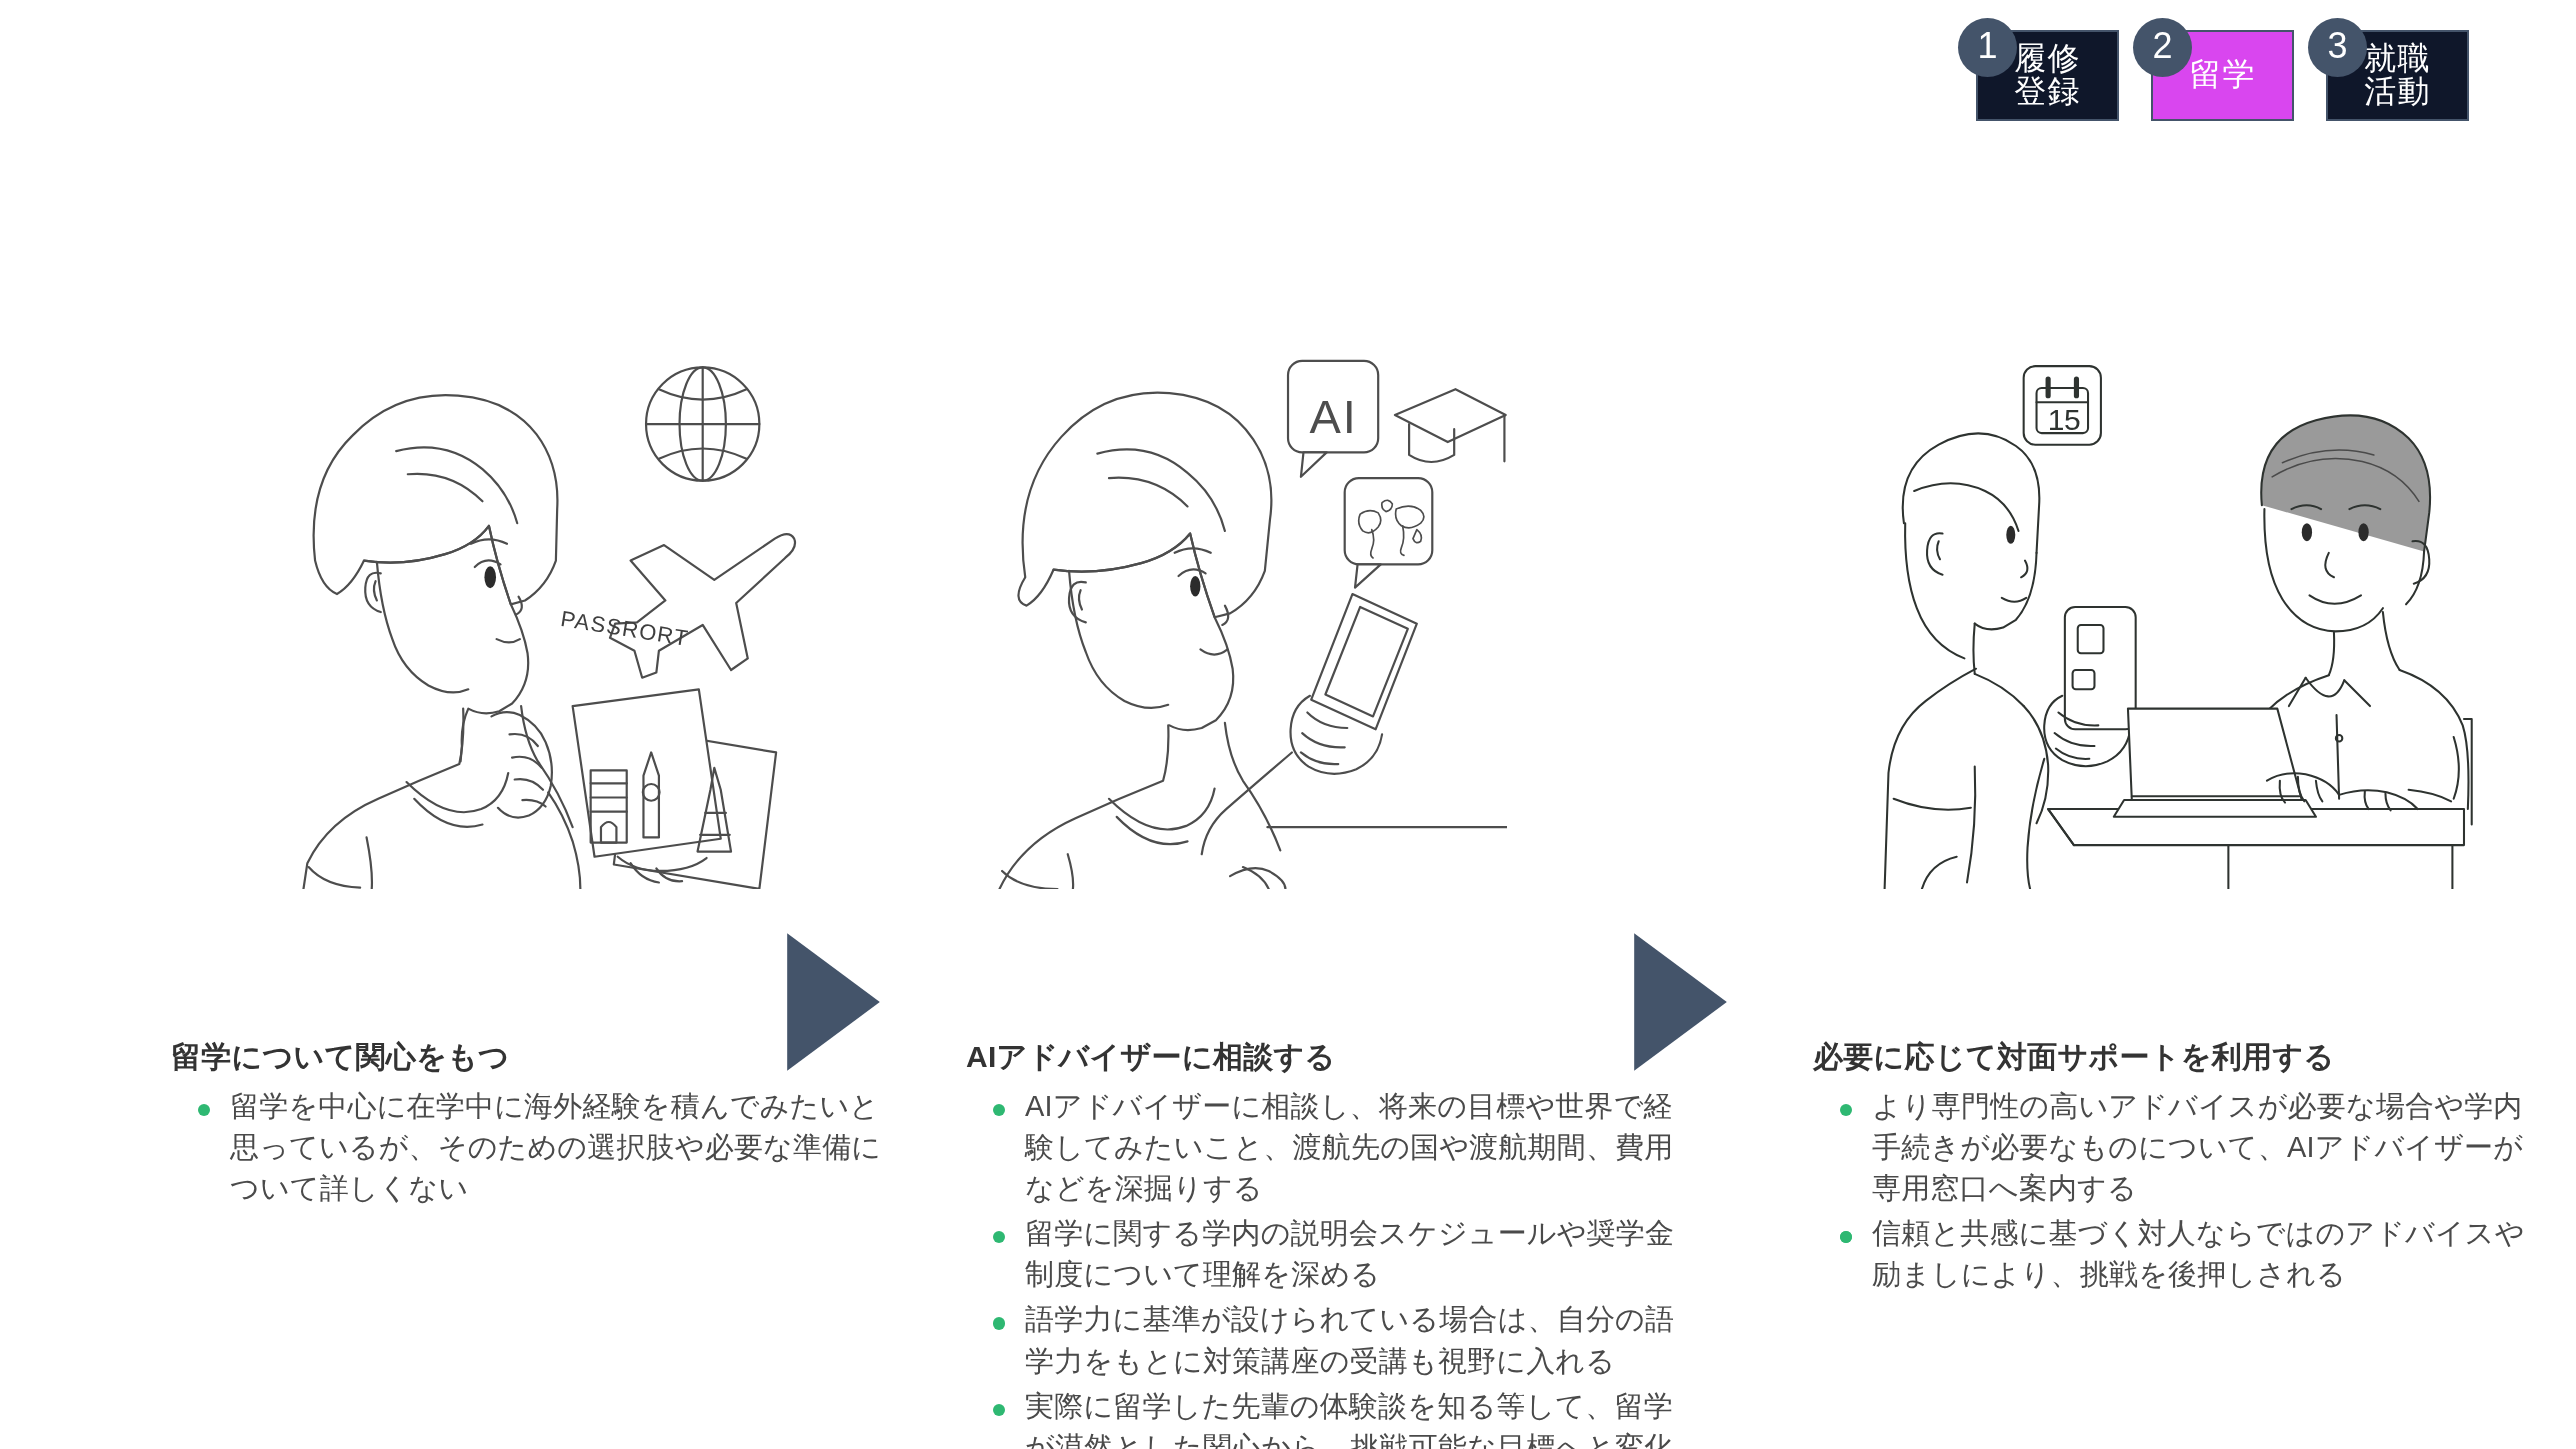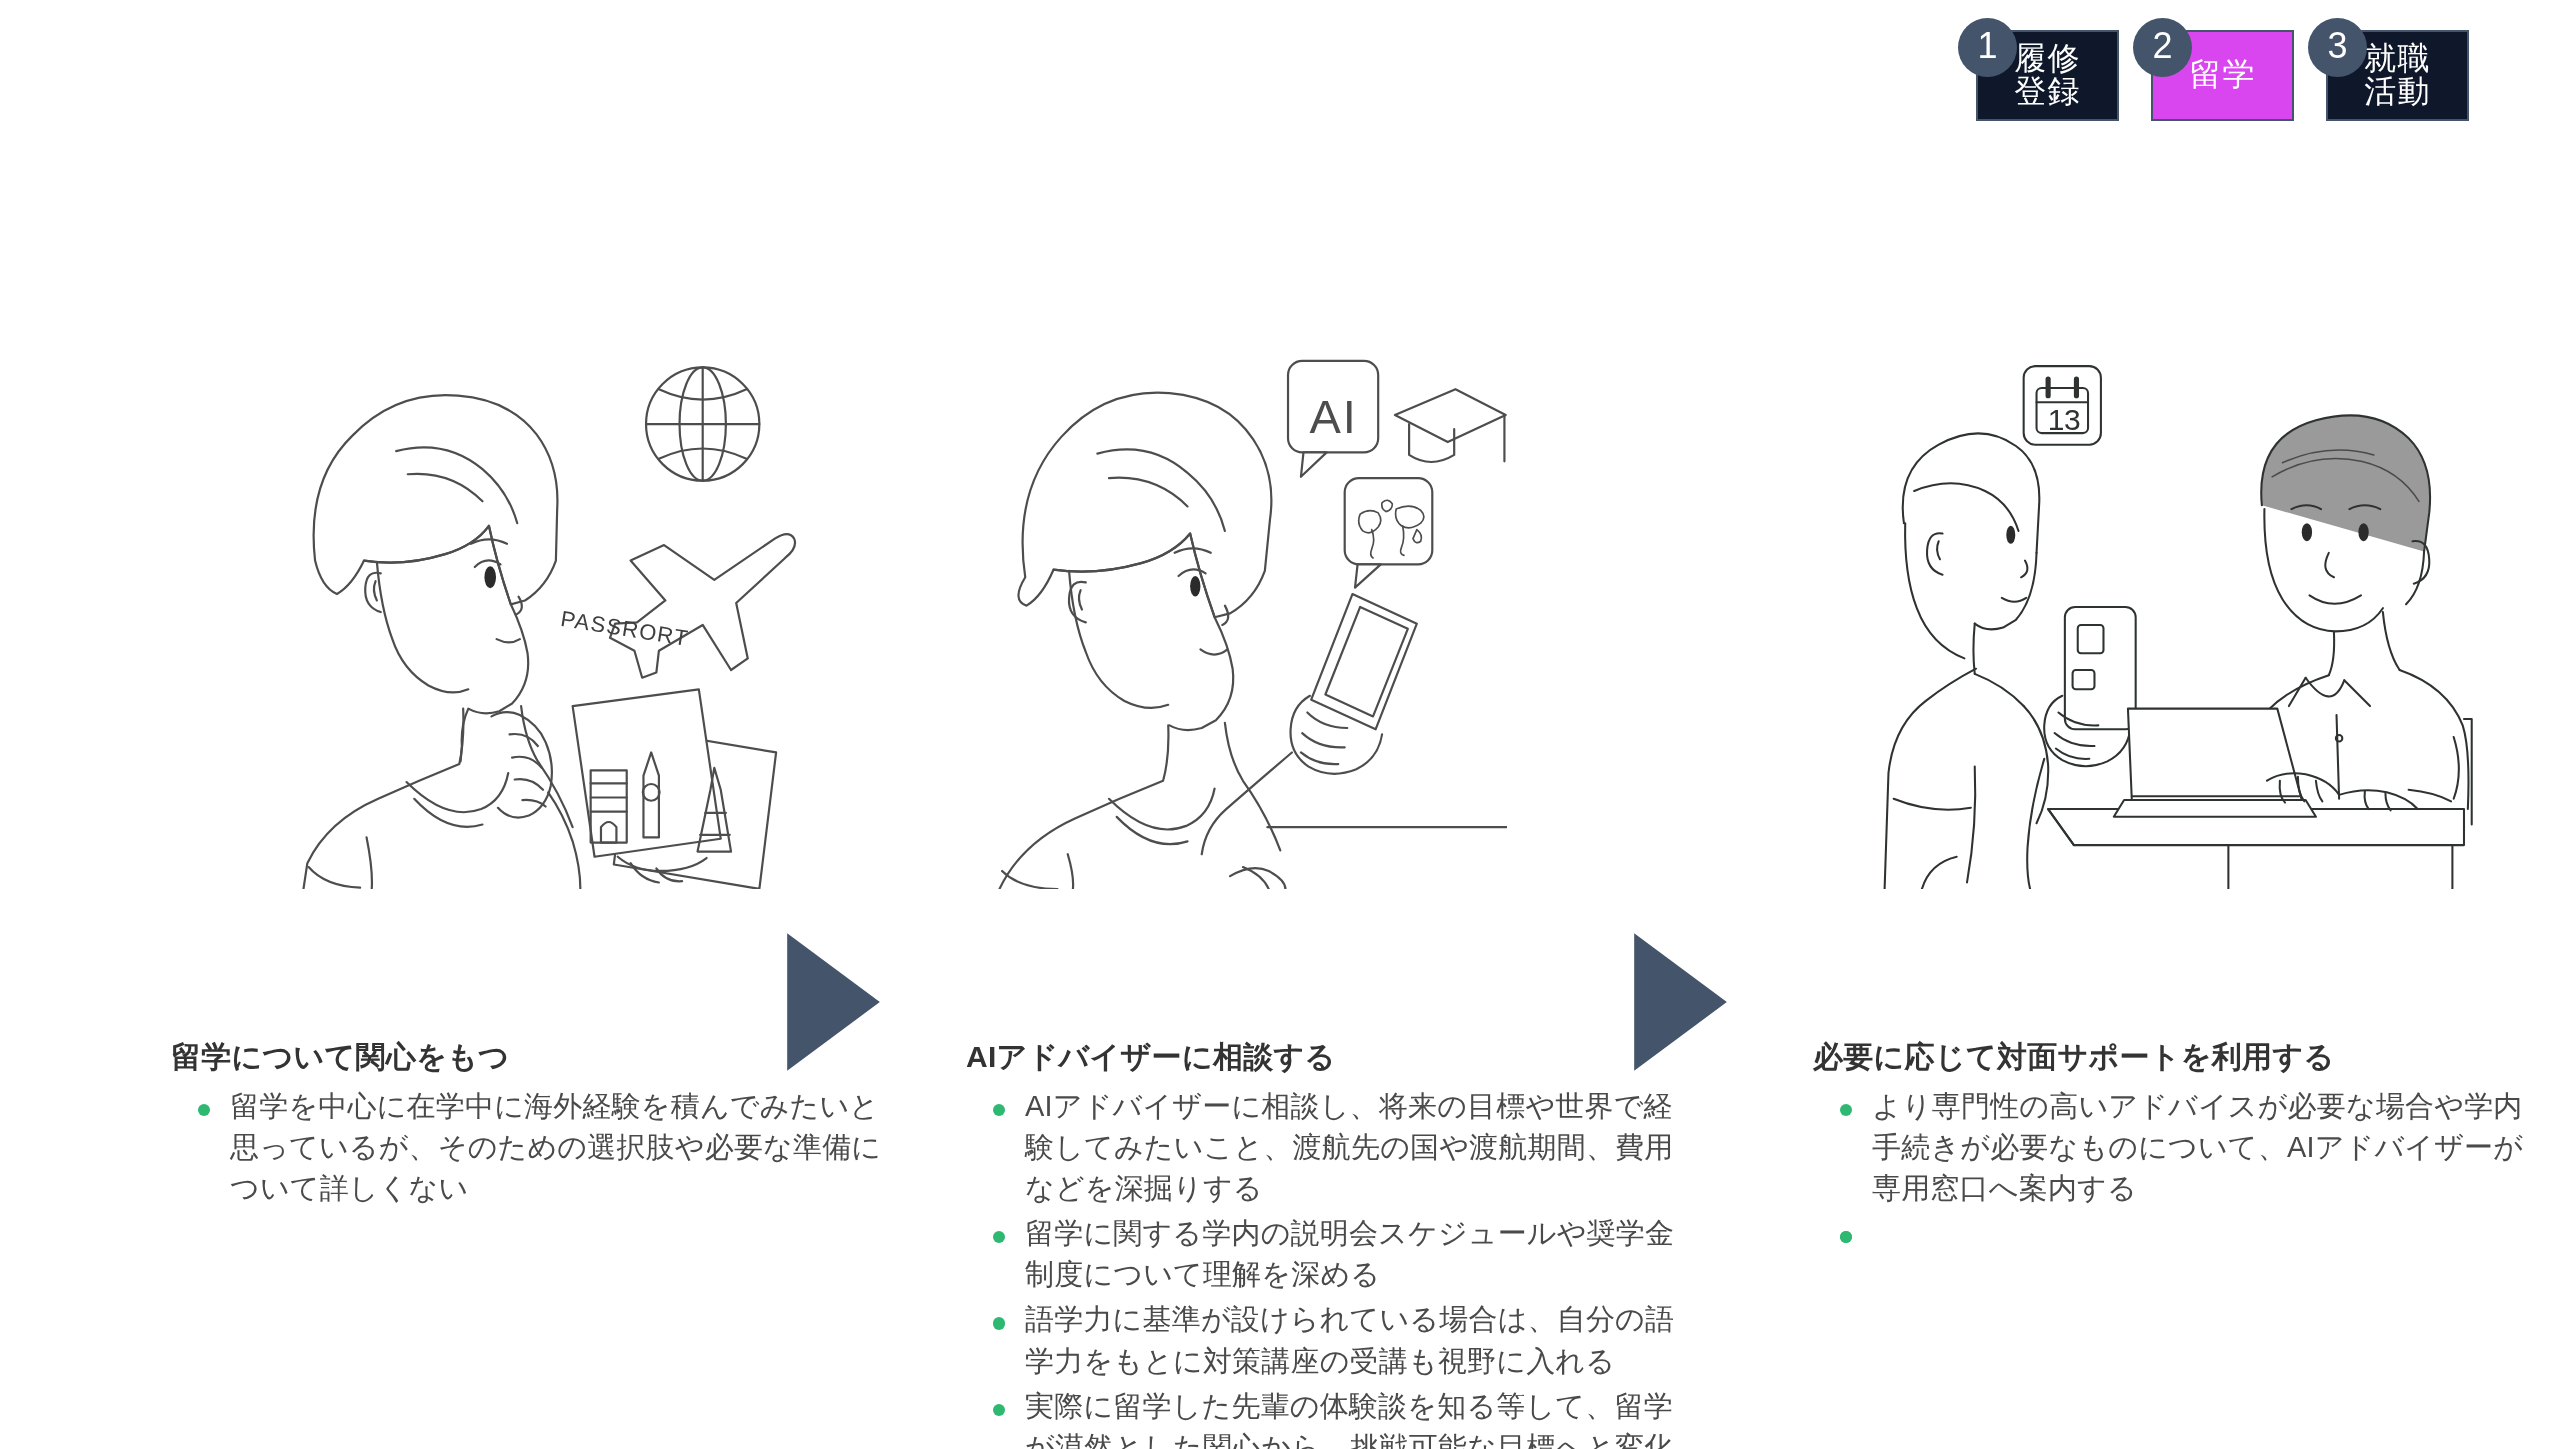--- a/index.html
+++ b/index.html
@@ -341,21 +341,21 @@
         <path d="M640 672 Q666 656 700 662 Q736 670 752 694"></path>
         <path d="M660 672 Q658 696 668 706"></path>
         <path d="M688 666 Q688 692 698 704"></path>
         <path d="M716 672 Q718 694 726 704"></path>
         <path d="M752 694 Q790 682 826 690 Q858 698 874 716"></path>
         <path d="M792 688 Q790 706 798 716"></path>
         <path d="M824 692 Q824 708 832 718"></path>
 
         <path d="M946 576 L958 576 L958 740"></path>
       </svg>
-      <div style="position:absolute;left:31.2%;top:10.2%;font-size:30px;color:#2e3330;font-family:'Liberation Sans',sans-serif;letter-spacing:-0.6px;">13</div>
+      <div style="position:absolute;left:31.2%;top:10.2%;font-size:30px;color:#2e3330;font-family:'Liberation Sans',sans-serif;letter-spacing:-0.6px;">15</div>
     </div>
 
     <div class="arrow" id="arrow-1">
       <svg viewBox="0 0 160 230">
           <polygon points="8,8 152,115 8,222" fill="#44546a"></polygon>
         </svg>
     </div>
     <div class="arrow" id="arrow-2">
       <svg viewBox="0 0 160 230">
           <polygon points="8,8 152,115 8,222" fill="#44546a"></polygon>
@@ -400,18 +400,19 @@
     <ul class="bullets">
       <li class="bullet">
         <span class="dot"></span>
         <span>より専門性の高いアドバイスが必要な場合や学内手続きが必要なものについて、AIアドバイザーが専用窓口へ案内する</span>
       </li>
       <li class="bullet">
         <span class="dot"></span>
       </li>
       <li class="bullet">
         <span class="dot"></span>
+        <span>信頼と共感に基づく対人ならではのアドバイスや励ましにより、挑戦を後押しされる</span>
       </li>
     </ul>
   </div>
 
 </div>
 
 
 </body></html>

